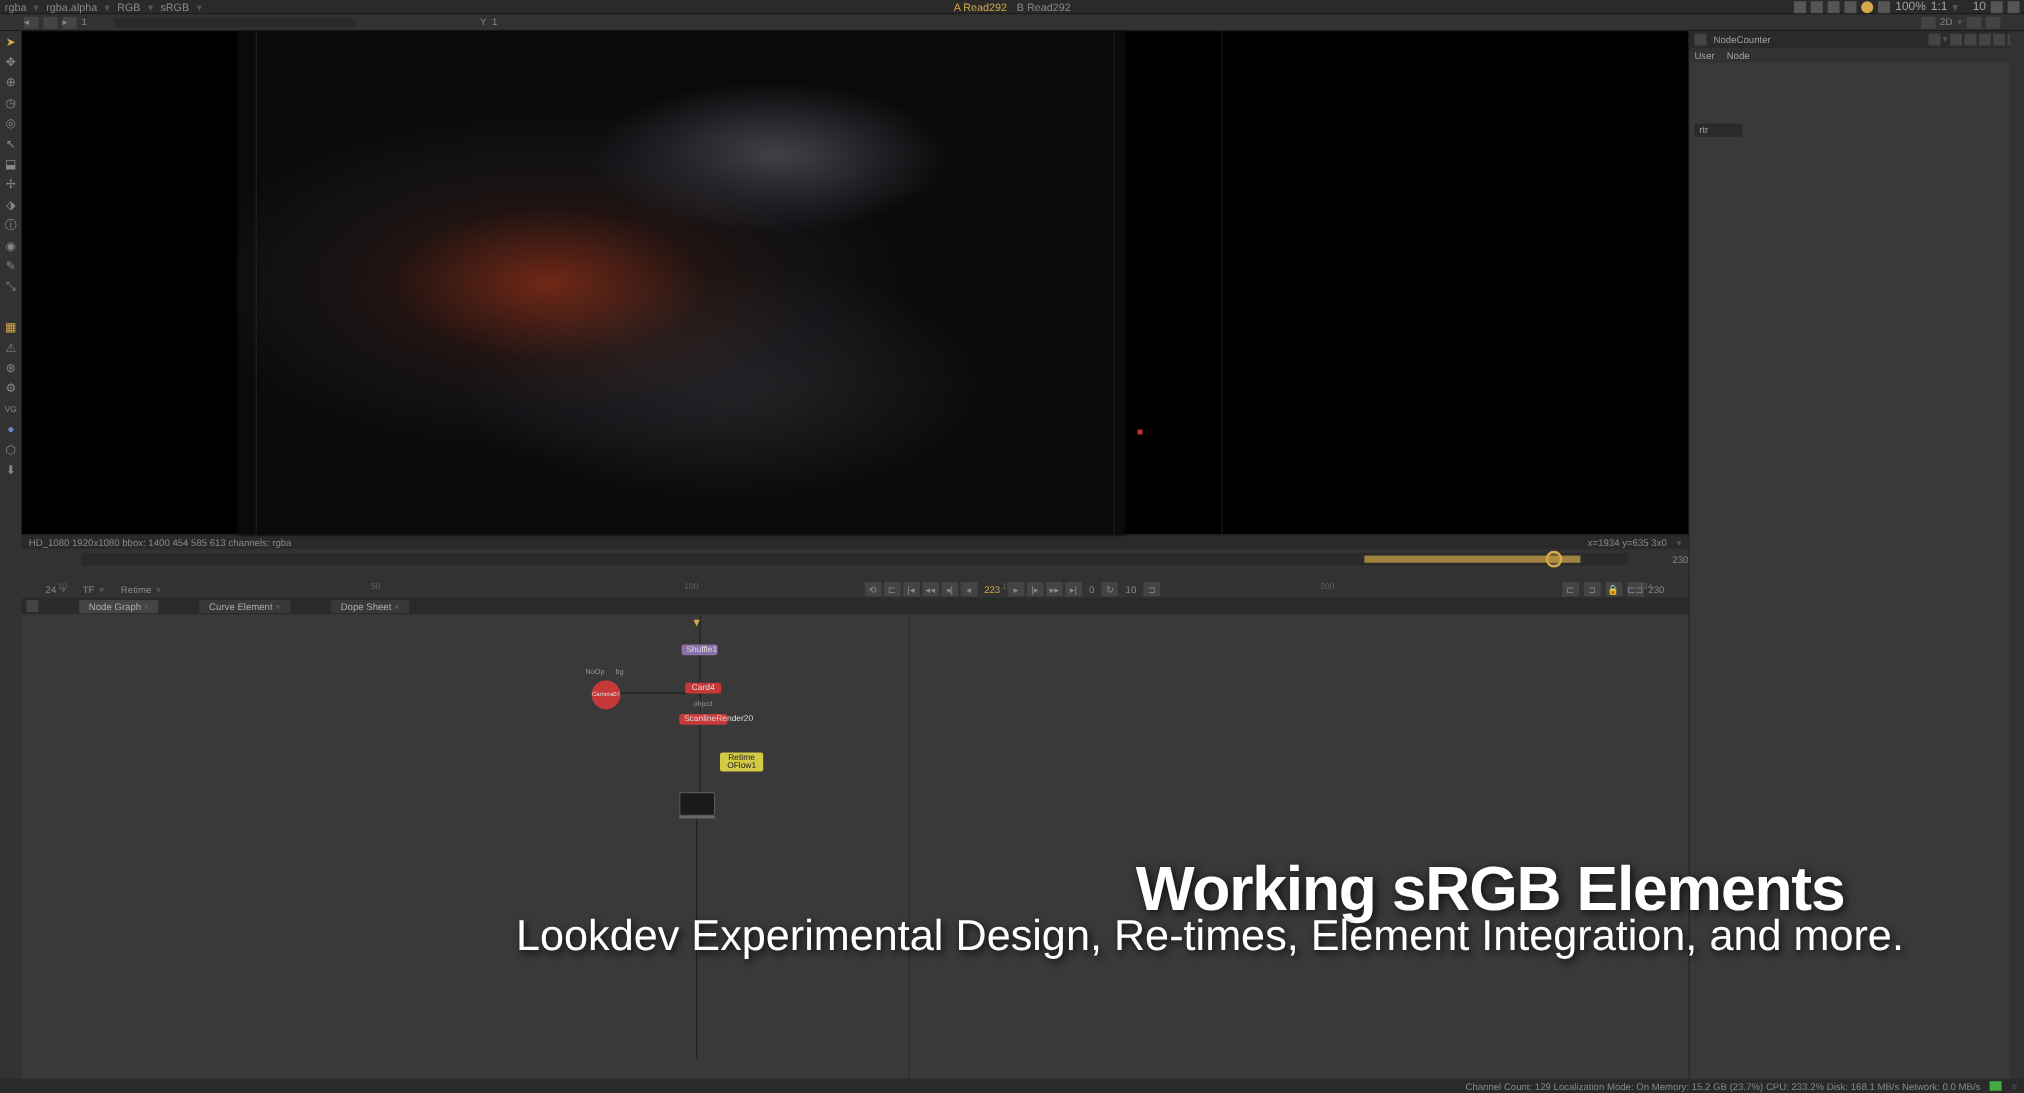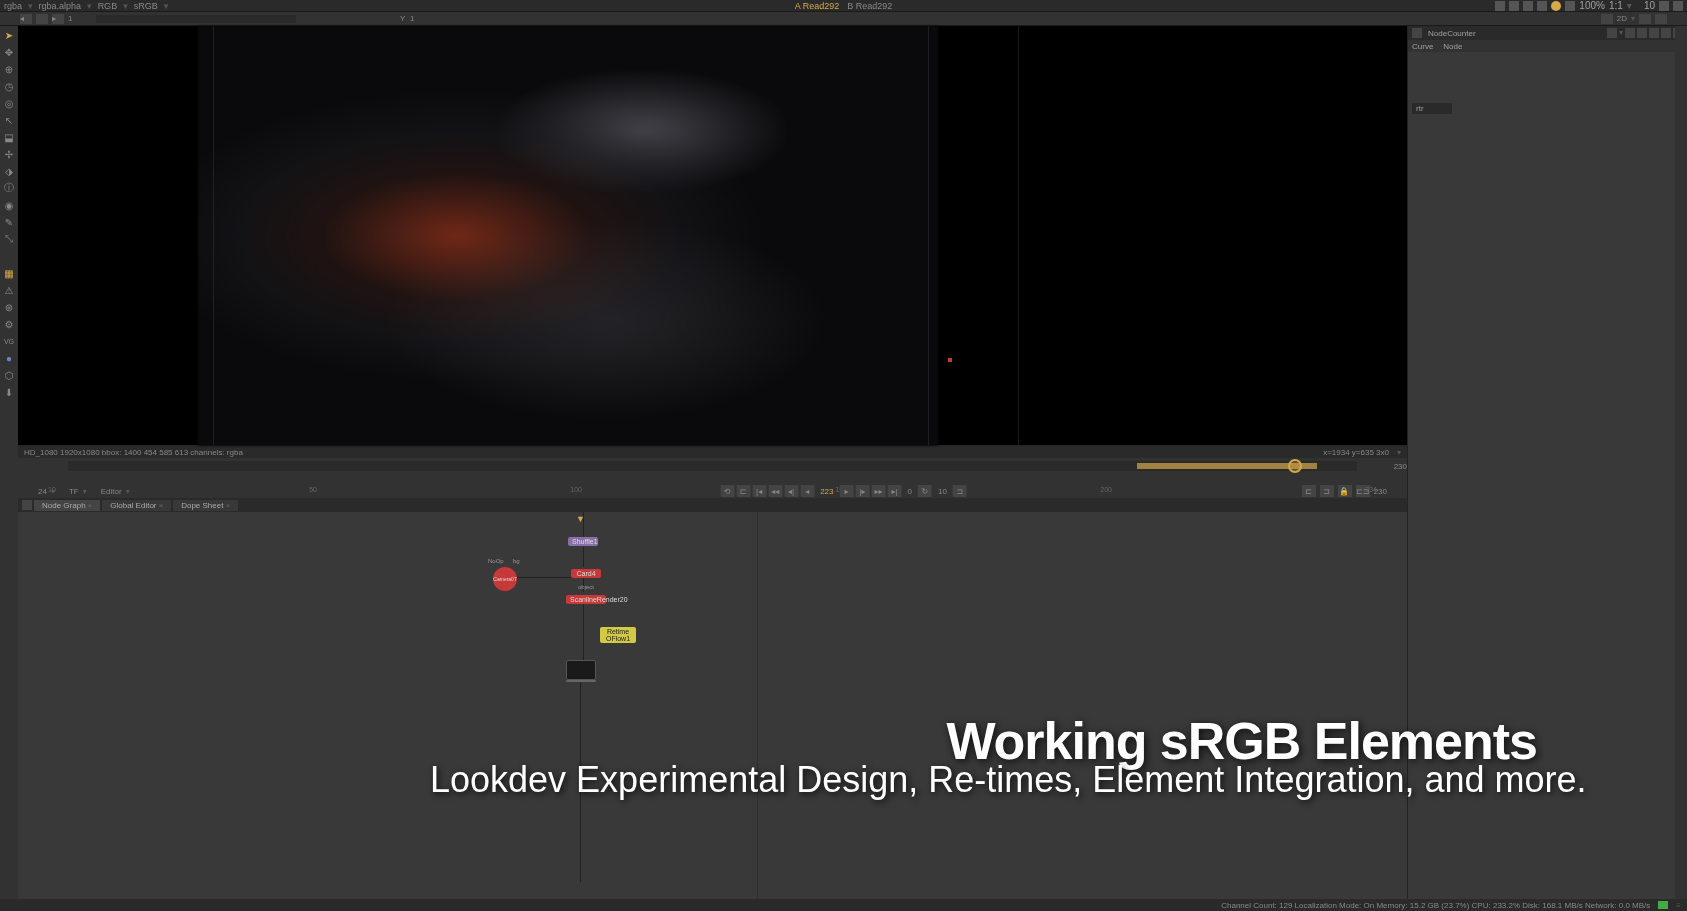--- a/index.html
+++ b/index.html
@@ -53,21 +53,21 @@
 
 
 .playback-row { height: 14px; background: #323232; display: flex; align-items: center; padding: 0 20px; gap: 4px; font-size: 8px; color: #888; }
 .playback-row .center-controls { position: absolute; left: 50%; transform: translateX(-50%); display: flex; gap: 2px; align-items: center; }
 .playback-row .pb-btn { width: 14px; height: 12px; background: #444; display: flex; align-items: center; justify-content: center; cursor: pointer; font-size: 8px; }
 .playback-row .current-frame { color: #d4a94a; padding: 0 4px; }
 .playback-row .right-play { margin-left: auto; display: flex; gap: 4px; align-items: center; }
 
 
 .tab-row { height: 14px; background: #2a2a2a; display: flex; align-items: center; padding: 0 4px; gap: 2px; font-size: 8px; }
-.tab-row .tab { padding: 1px 8px; background: #383838; color: #aaa; cursor: pointer; }
+.tab-row .tab { padding: 1px 8px; background: #383838; color: #aaa; cursor: pointer; margin-left: 32px; }
 .tab-row .tab.active { background: #444; }
 .tab-row .tab-close { color: #666; margin-left: 2px; cursor: pointer; }
 
 
 .node-graph { flex: 1; background: #393939; position: relative; overflow: hidden; }
 .node { position: absolute; font-size: 7px; color: #ddd; text-align: center; border-radius: 2px; padding: 1px 4px; cursor: pointer; }
 .node-purple { background: #8a6fa8; width: 30px; }
 .node-red-round { background: #c73838; width: 24px; height: 24px; border-radius: 50%; display: flex; align-items: center; justify-content: center; }
 .node-red { background: #c73838; width: 30px; }
 .node-yellow { background: #d4c944; width: 36px; color: #222; }
@@ -209,21 +209,21 @@
         <span>200</span>
         <span>234</span>
       </div>
     </div>
 
     <div class="playback-row">
       <span>24</span>
       <span style="color:#555">▾</span>
       <span style="margin-left:10px">TF</span>
       <span style="color:#555">▾</span>
-      <span style="margin-left:10px">Editor</span>
+      <span style="margin-left:10px">Retime</span>
       <span style="color:#555">▾</span>
       <div class="center-controls">
         <span class="pb-btn">⟲</span>
         <span class="pb-btn">⊏</span>
         <span class="pb-btn">|◂</span>
         <span class="pb-btn">◂◂</span>
         <span class="pb-btn">◂|</span>
         <span class="pb-btn">◂</span>
         <span class="current-frame">223</span>
         <span class="pb-btn">▸</span>
@@ -240,21 +240,21 @@
         <span class="pb-btn">⊐</span>
         <span class="pb-btn">🔒</span>
         <span class="pb-btn">⊏⊐</span>
         <span>230</span>
       </div>
     </div>
 
     <div class="tab-row">
       <span style="width:10px;height:10px;background:#444"></span>
       <span class="tab active"><span>Node Graph</span><span class="tab-close">×</span></span>
-      <span class="tab"><span>Global Editor</span><span class="tab-close">×</span></span>
+      <span class="tab"><span>Curve Element</span><span class="tab-close">×</span></span>
       <span class="tab"><span>Dope Sheet</span><span class="tab-close">×</span></span>
     </div>
 
     <div class="node-graph">
 
       <div class="node-connection" style="left:565px;top:0;width:1px;height:25px"></div>
       <div class="node-connection" style="left:565px;top:35px;width:1px;height:20px"></div>
       <div class="node-connection" style="left:565px;top:65px;width:1px;height:15px"></div>
       <div class="node-connection" style="left:565px;top:90px;width:1px;height:60px"></div>
       <div class="node-connection" style="left:490px;top:65px;width:70px;height:1px"></div>
@@ -285,21 +285,21 @@
         <span class="p-icon"></span>
         <span style="color:#555">▾</span>
         <span class="p-icon"></span>
         <span class="p-icon"></span>
         <span class="p-icon"></span>
         <span class="p-icon"></span>
         <span class="p-icon"></span>
       </div>
     </div>
     <div class="right-panel-tabs">
-      <span>Curve</span>
+      <span>User</span>
       <span>Node</span>
     </div>
     <div class="right-panel-content">
       <div class="prop-row">
         <span class="prop-field">rtr</span>
       </div>
     </div>
   </div>
 </div>
 

